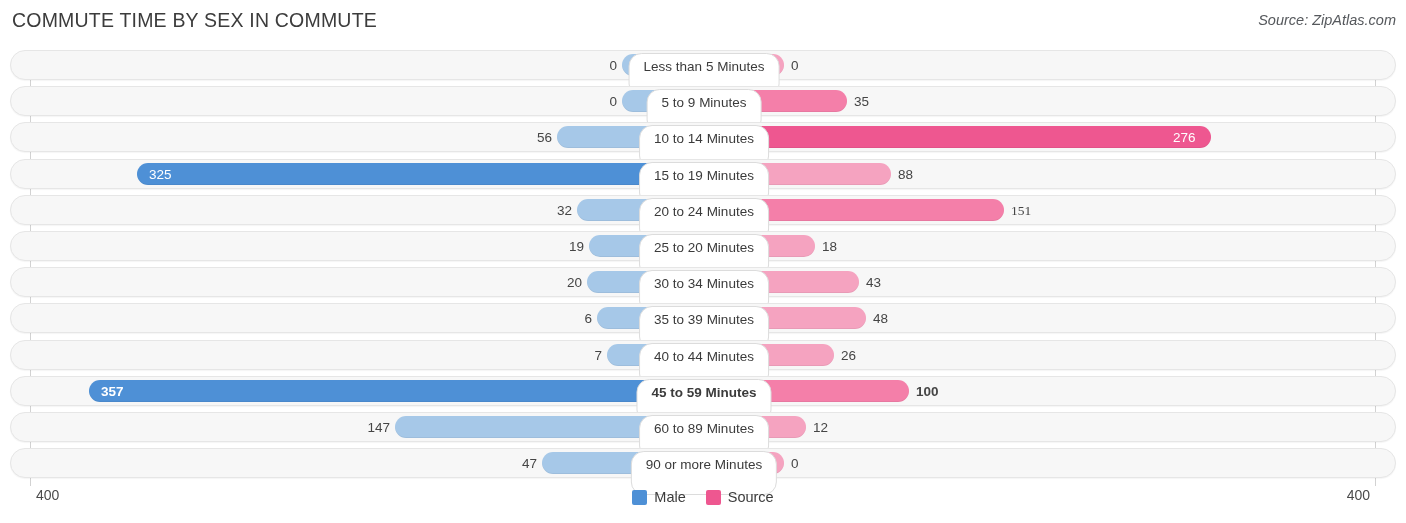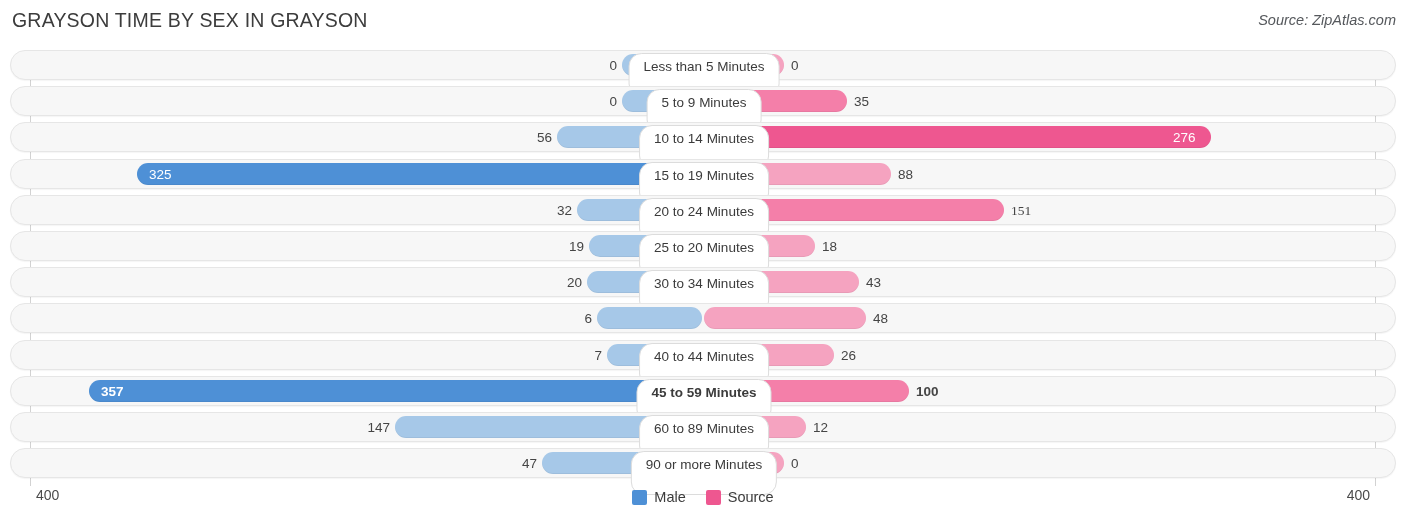--- a/index.html
+++ b/index.html
@@ -156,21 +156,21 @@
   .legend-swatch {
     width: 15px; height: 15px;
     border-radius: 2px;
     display: inline-block;
   }
 </style>
 </head>
 <body>
 
 <div id="header">
-  <div id="chart-title">GRAYSON TIME BY SEX IN GRAYSON</div>
+  <div id="chart-title">COMMUTE TIME BY SEX IN COMMUTE</div>
   <div id="source-label">Source: ZipAtlas.com</div>
 </div>
 
 <div id="plot">
   <div id="axis-left"></div>
   <div id="axis-right"></div>
   <div id="rows-container">
       <div class="row" style="top: 6px;">
         <div class="row-inner">
           <div class="bar bar-male" style="width: 80px;"></div>
@@ -233,20 +233,21 @@
           <div class="val val-female" style="left: 855px;">43</div>
           <div class="center-pill">30 to 34 Minutes</div>
         </div>
       </div>
       <div class="row" style="top: 259.4px;">
         <div class="row-inner">
           <div class="bar bar-male" style="width: 105px;"></div>
           <div class="bar bar-female" style="width: 162px;"></div>
           <div class="val val-male" style="left: 0px; width: 581px;">6</div>
           <div class="val val-female" style="left: 862px;">48</div>
+          <div class="center-pill">35 to 39 Minutes</div>
         </div>
       </div>
       <div class="row" style="top: 295.6px;">
         <div class="row-inner">
           <div class="bar bar-male" style="width: 95px;"></div>
           <div class="bar bar-female" style="width: 130px;"></div>
           <div class="val val-male" style="left: 0px; width: 591px;">7</div>
           <div class="val val-female" style="left: 830px;">26</div>
           <div class="center-pill">40 to 44 Minutes</div>
         </div>

